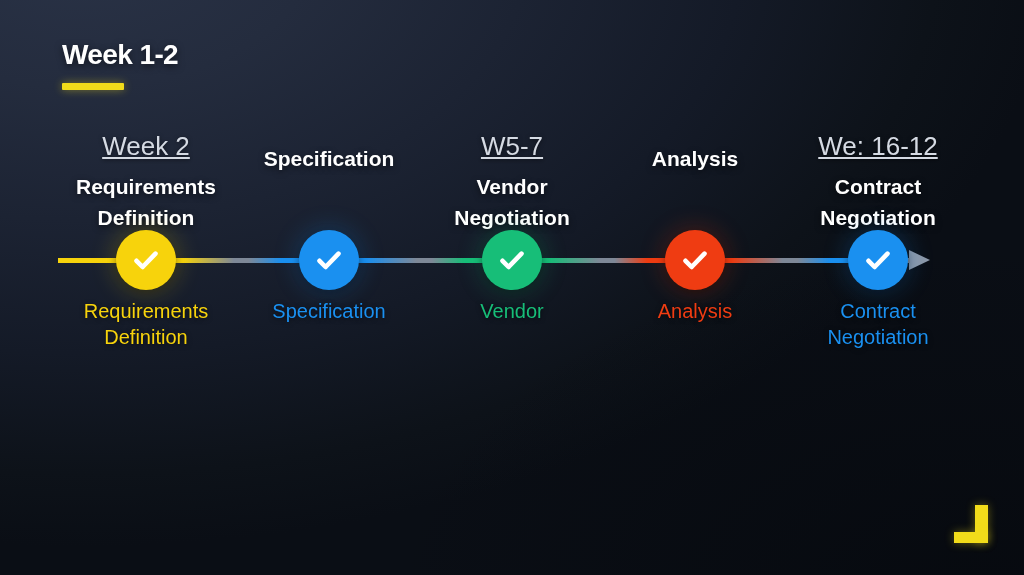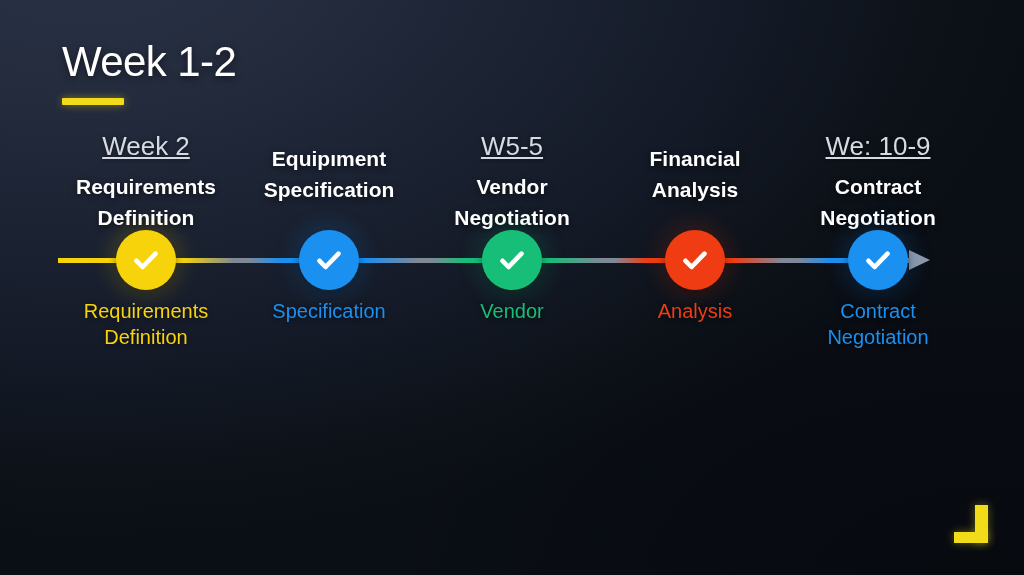--- a/index.html
+++ b/index.html
@@ -32,22 +32,22 @@
   }
 
   
   .title-block {
     position: absolute;
     left: 62px;
     top: 40px;
     z-index: 4;
   }
   .slide-title {
-    font-size: 42px;
-    font-weight: normal;
+    font-size: 28px;
+    font-weight: bold;
     color: #ffffff;
     letter-spacing: -0.6px;
     line-height: 1.05;
     text-shadow: 0 2px 7px rgba(0,0,0,0.55);
   }
   .title-rule {
     margin-top: 14px;
     width: 62px;
     height: 7px;
     border-radius: 1px;
@@ -185,63 +185,61 @@
             <path d="M7.5 17.8 L13.6 24 L26.5 10.6" fill="none" stroke="#ffffff" stroke-width="4.6" stroke-linecap="round" stroke-linejoin="round"></path>
           </svg>
         </div>
         <div class="stage-caption" style="color: rgb(247, 211, 12);">
           <div>Requirements</div>
           <div>Definition</div>
         </div>
       </div>
       <div class="stage" style="left: 235px;">
         <div class="stage-title">
-          <div>Equipıment</div>
           <div>Specification</div>
         </div>
         <div class="node" style="background: rgb(26, 144, 240); box-shadow: rgba(26, 144, 240, 0.3) 0px 0px 26px, rgba(0, 0, 0, 0.45) 0px 2px 8px;">
           <svg width="34" height="34" viewBox="0 0 34 34">
             <path d="M7.5 17.8 L13.6 24 L26.5 10.6" fill="none" stroke="#ffffff" stroke-width="4.6" stroke-linecap="round" stroke-linejoin="round"></path>
           </svg>
         </div>
         <div class="stage-caption" style="color: rgb(26, 144, 240);">
           <div>Specification</div>
         </div>
       </div>
       <div class="stage" style="left: 418px;">
-        <div class="stage-week">W5-5</div>
+        <div class="stage-week">W5-7</div>
         <div class="stage-title">
           <div>Vendor</div>
           <div>Negotiation</div>
         </div>
         <div class="node" style="background: rgb(23, 190, 120); box-shadow: rgba(23, 190, 120, 0.3) 0px 0px 26px, rgba(0, 0, 0, 0.45) 0px 2px 8px;">
           <svg width="34" height="34" viewBox="0 0 34 34">
             <path d="M7.5 17.8 L13.6 24 L26.5 10.6" fill="none" stroke="#ffffff" stroke-width="4.6" stroke-linecap="round" stroke-linejoin="round"></path>
           </svg>
         </div>
         <div class="stage-caption" style="color: rgb(23, 190, 120);">
           <div>Vendor</div>
         </div>
       </div>
       <div class="stage" style="left: 601px;">
         <div class="stage-title">
-          <div>Financial</div>
           <div>Analysis</div>
         </div>
         <div class="node" style="background: rgb(239, 60, 18); box-shadow: rgba(239, 60, 18, 0.3) 0px 0px 26px, rgba(0, 0, 0, 0.45) 0px 2px 8px;">
           <svg width="34" height="34" viewBox="0 0 34 34">
             <path d="M7.5 17.8 L13.6 24 L26.5 10.6" fill="none" stroke="#ffffff" stroke-width="4.6" stroke-linecap="round" stroke-linejoin="round"></path>
           </svg>
         </div>
         <div class="stage-caption" style="color: rgb(239, 60, 18);">
           <div>Analysis</div>
         </div>
       </div>
       <div class="stage" style="left: 784px;">
-        <div class="stage-week">We: 10-9</div>
+        <div class="stage-week">We: 16-12</div>
         <div class="stage-title">
           <div>Contract</div>
           <div>Negotiation</div>
         </div>
         <div class="node" style="background: rgb(26, 144, 240); box-shadow: rgba(26, 144, 240, 0.3) 0px 0px 26px, rgba(0, 0, 0, 0.45) 0px 2px 8px;">
           <svg width="34" height="34" viewBox="0 0 34 34">
             <path d="M7.5 17.8 L13.6 24 L26.5 10.6" fill="none" stroke="#ffffff" stroke-width="4.6" stroke-linecap="round" stroke-linejoin="round"></path>
           </svg>
         </div>
         <div class="stage-caption" style="color: rgb(26, 144, 240);">

